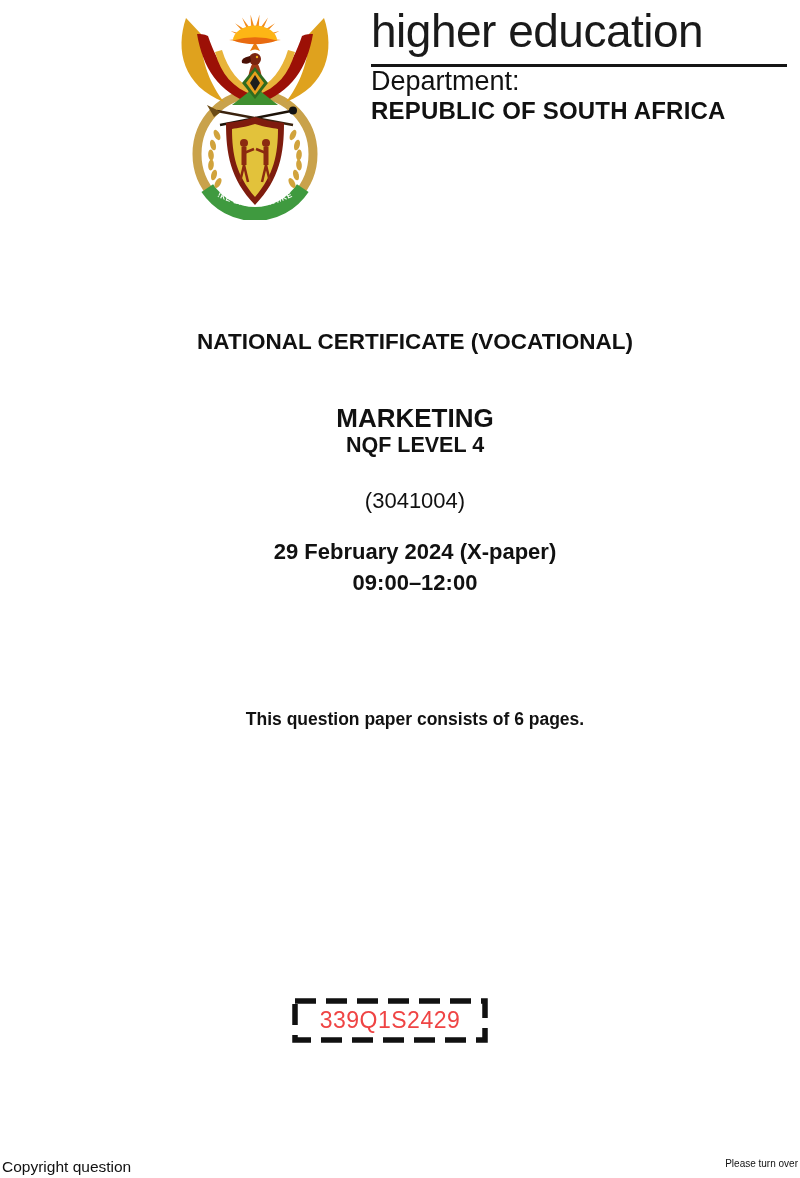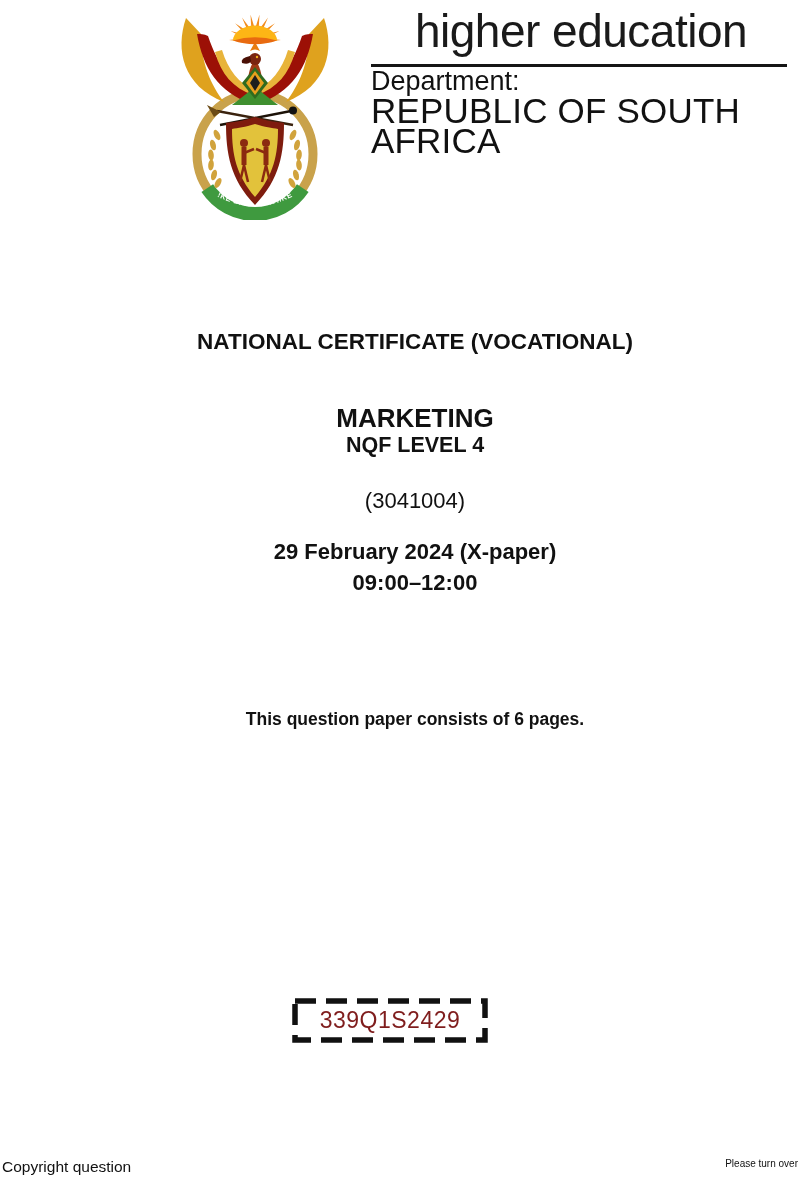--- a/index.html
+++ b/index.html
@@ -4,41 +4,41 @@
 <style>
   html, body { margin:0; padding:0; background:#ffffff; }
   .page {
     position:relative; width:800px; height:1178px; background:#ffffff;
     font-family:"Liberation Sans", sans-serif; color:#111; overflow:hidden;
     margin:0 auto;
   }
   
   .coat { position:absolute; left:170px; top:8px; width:170px; height:212px; }
   .brand { position:absolute; left:371px; top:8px; width:420px; }
-  .wordmark { font-size:46px; line-height:47px; font-weight:500; letter-spacing:-0.5px; color:#1a1a1a;text-align:center; }
+  .wordmark { font-size:46px; line-height:47px; font-weight:500; letter-spacing:-0.5px; color:#1a1a1a; }
   .rule { width:416px; height:3px; background:#151515; margin-top:9px; }
   .dept-label { font-size:27px; line-height:29px; }
   .dept-name  { font-size:27px; line-height:29px; }
-  .country    { font-size:35px; line-height:30px; font-weight:400; letter-spacing:0.2px; }
+  .country    { font-size:24px; line-height:30px; font-weight:700; letter-spacing:0.2px; }
   
   .c { position:absolute; left:15px; width:800px; text-align:center; white-space:nowrap; }
   .title     { top:329px; font-size:22.5px; font-weight:700; }
   .subject   { top:403px; font-size:26px;   font-weight:700; }
   .level     { top:433px; font-size:21.5px; font-weight:700; }
   .papercode { top:488px; font-size:22px;   font-weight:400; }
   .dateline  { top:539px; font-size:22px;   font-weight:700; }
   .timeline  { top:570px; font-size:22px;   font-weight:700; }
   .pagesnote { top:709px; font-size:17.5px; font-weight:700; }
   
   .codebox { position:absolute; left:292px; top:998px; width:196px; height:45px; }
   .codebox-border { position:absolute; left:0; top:0; width:100%; height:100%; }
   .codetext {
     position:absolute; left:0; top:0; width:100%; height:100%;
     display:flex; align-items:center; justify-content:center;
-    font-size:23px; letter-spacing:0.5px; color:#7f1d1d;
+    font-size:23px; letter-spacing:0.5px; color:#ef4444;
   }
   
   .footer-left  { position:absolute; left:2px;  top:1158px; font-size:15.5px; }
   .footer-right { position:absolute; right:2px; top:1158px; font-size:10px; }
 </style>
 </head>
 <body>
 
 <div class="page">
 

